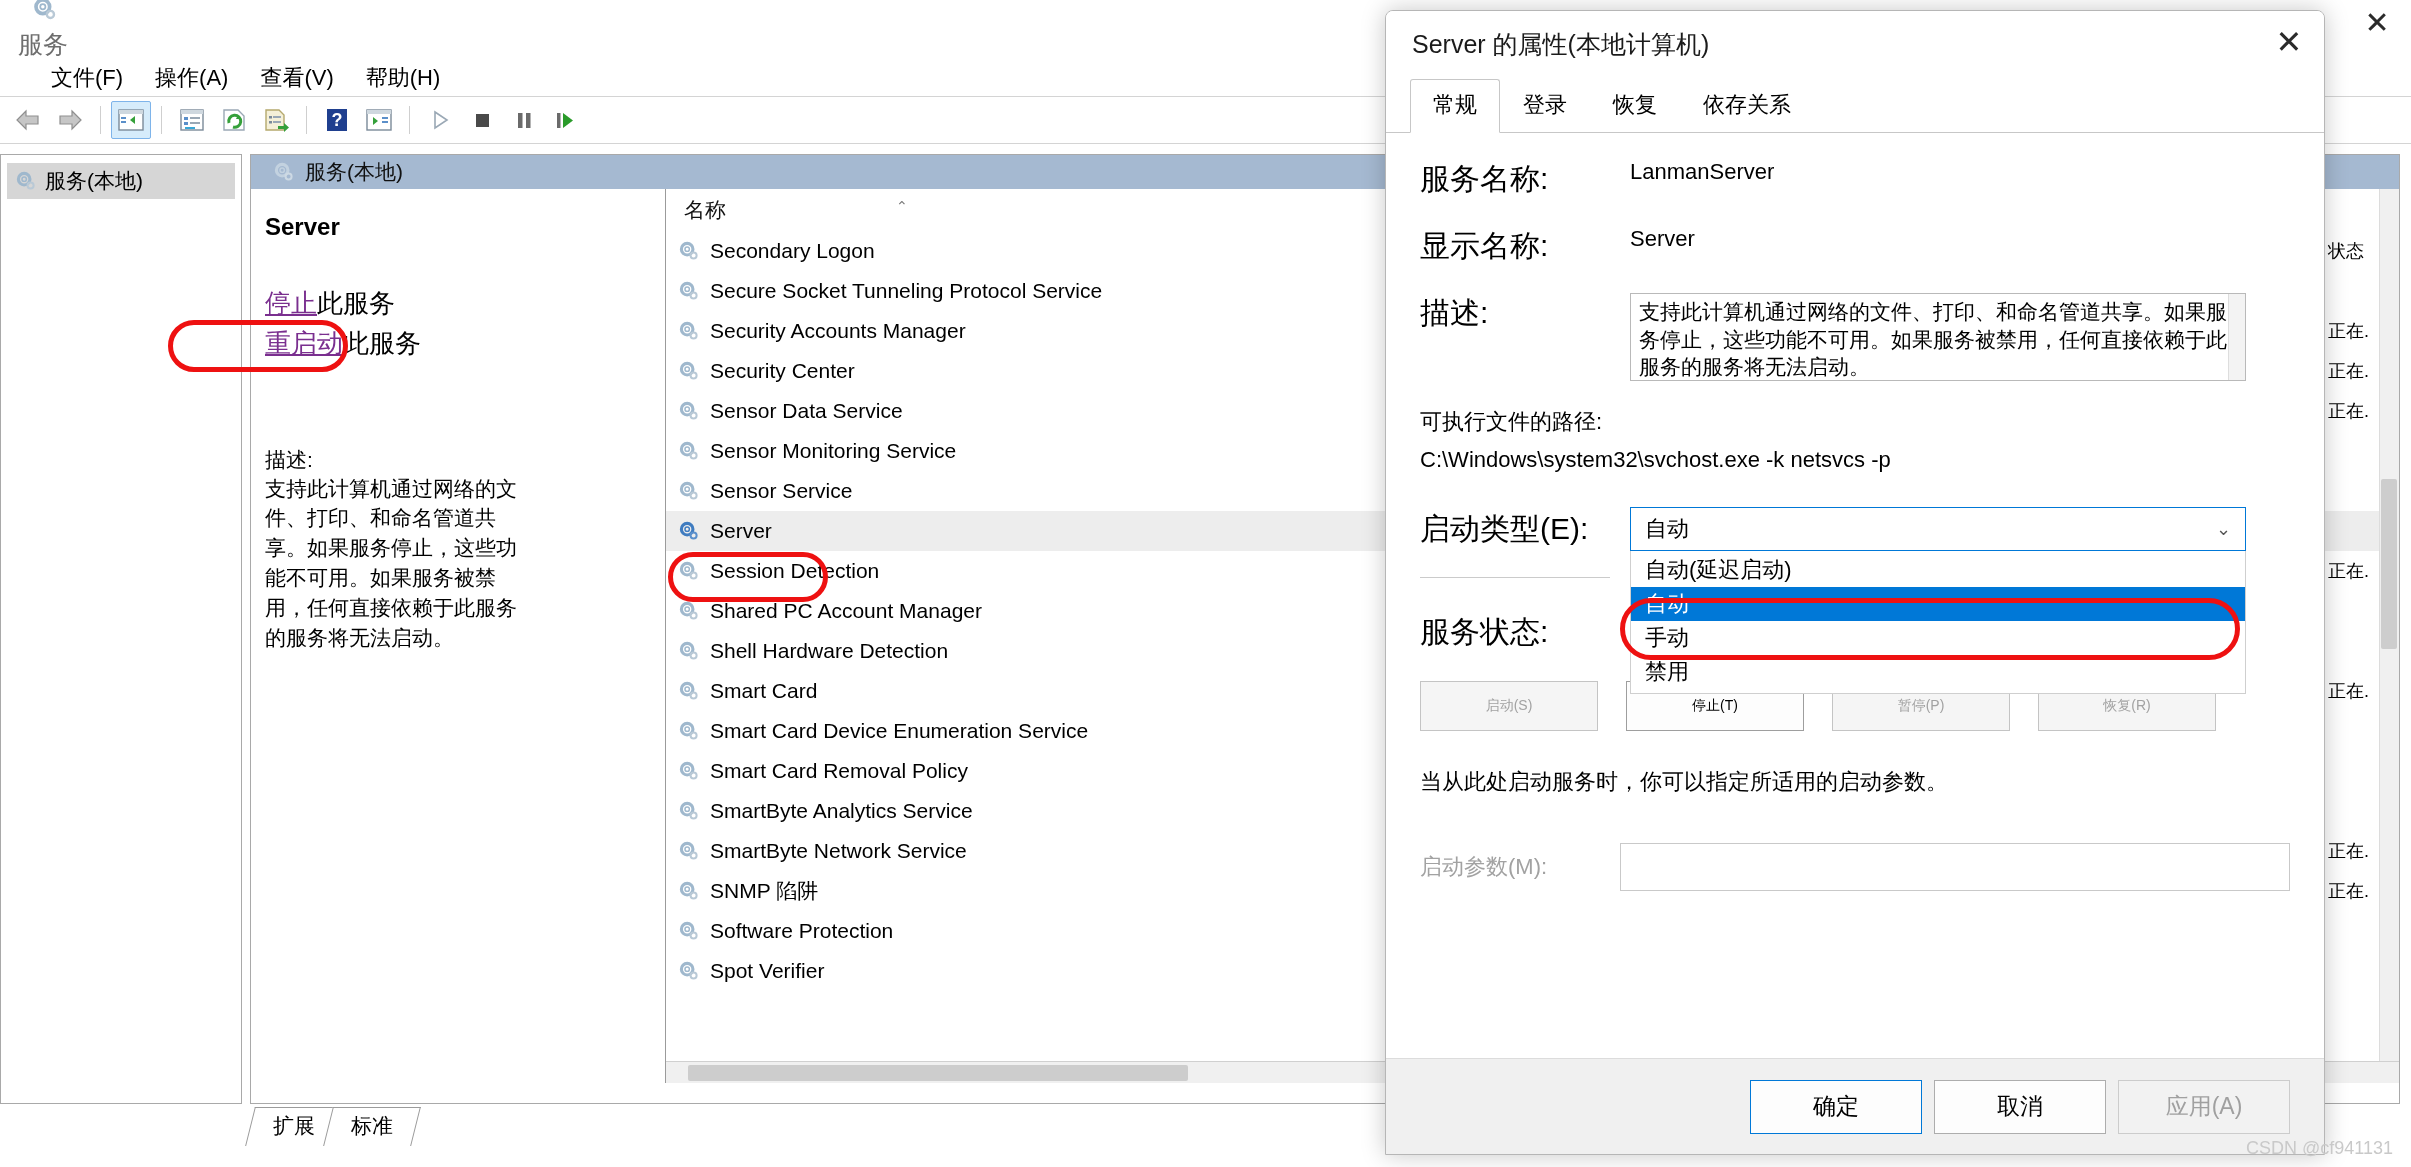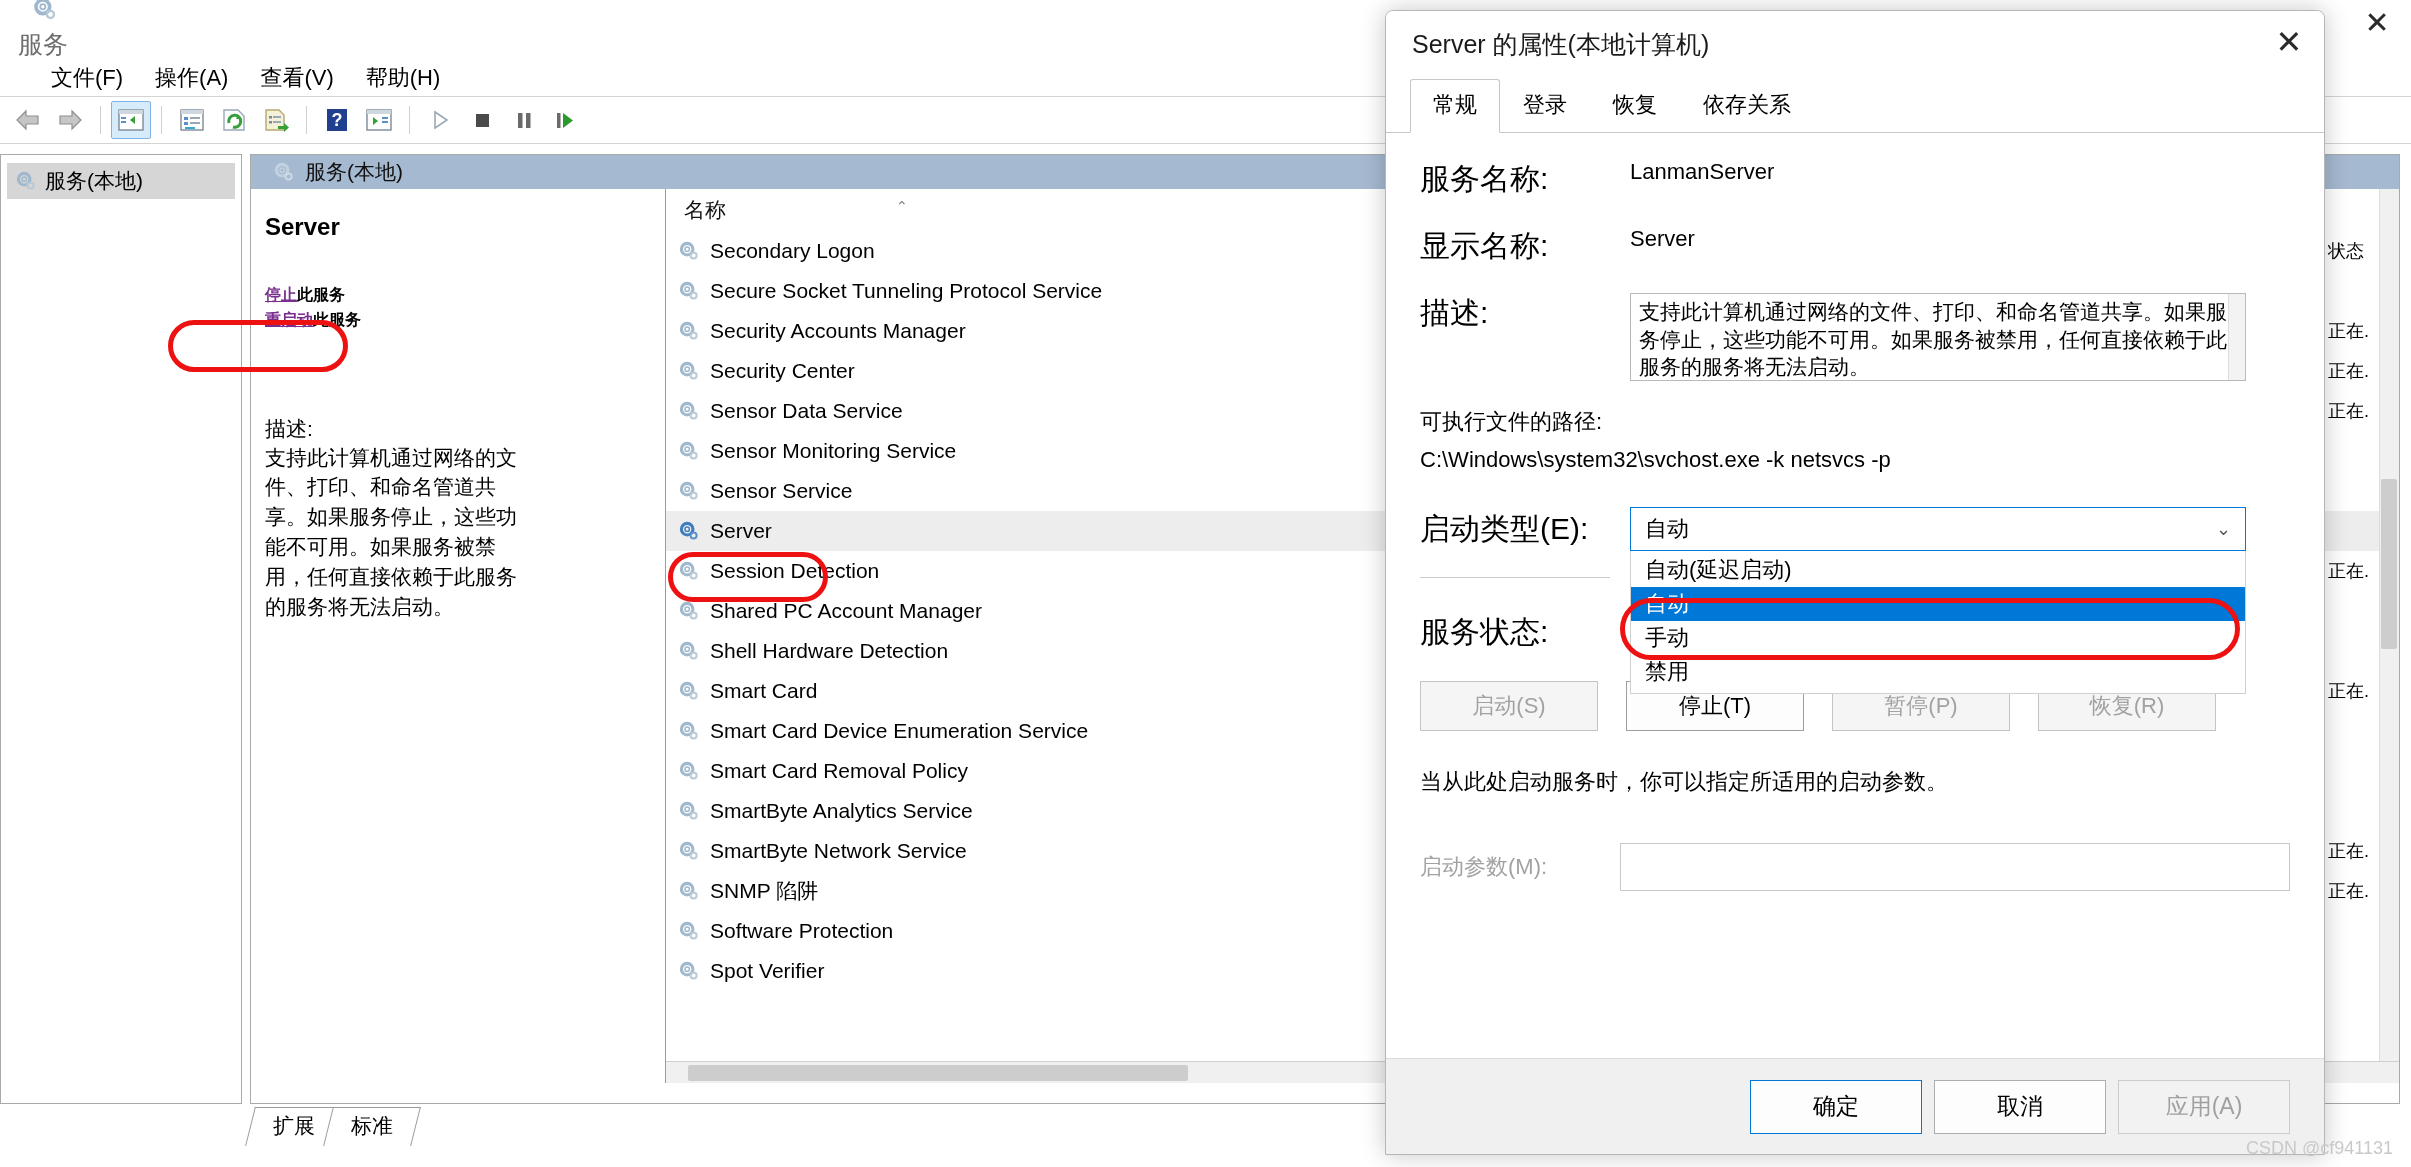--- a/index.html
+++ b/index.html
@@ -71,21 +71,21 @@
     height:34px; background:#a5b9d1; display:flex; align-items:center;
     gap:10px; padding-left:22px; font-size:21px; color:#111;
   }
   .split-row { display:flex; height:894px; }
 
   .detail-col {
     width:415px; padding:24px 18px 0 14px; background:#ffffff;
     border-right:1px solid #9b9b9b; position:relative;
   }
   .detail-title { font-size:24px; font-weight:bold; color:#000; margin-bottom:42px; }
-  .svc-link { font-size:16px; color:#000; line-height:1.55;font-weight:bold; }
+  .svc-link { font-size:26px; color:#000; line-height:1.55; }
   .svc-link a { color:#7a2f8f; text-decoration:underline; }
   .detail-desc-label { font-size:21px; color:#000; margin-top:82px; }
   .detail-desc { font-size:21px; color:#000; line-height:1.42; width:258px; }
 
   .list-col { flex:1; background:#ffffff; position:relative; }
   .list-head {
     height:42px; display:flex; align-items:center;
     font-size:21px; color:#111; position:relative;
   }
   .col-name { width:555px; padding-left:18px; }
@@ -185,21 +185,21 @@
   .dd-item { height:34px; font-size:22px; display:flex; align-items:center; padding-left:14px; color:#000; }
   .dd-item.selected { background:#0078d7; color:#ffffff; }
 
   .hr-sep { height:1px; background:#cbcbcb; width:190px; margin:26px 0 0 0; }
 
   .status-row { margin-top:34px; display:flex; align-items:center; }
 
   .btn-row { display:flex; gap:28px; margin-top:28px; }
   .sbtn {
     width:178px; height:50px; border:1px solid #c4c4c4; background:#f5f5f5;
-    font-size:22px; color:#a2a2a2; display:flex; align-items:center; justify-content:center;
+    font-size:14px; color:#a2a2a2; display:flex; align-items:center; justify-content:center;
   }
   .sbtn.enabled { color:#000; background:#fdfdfd; border-color:#9e9e9e; }
 
   .hint { font-size:22px; margin-top:36px; color:#000; }
   .param-row { display:flex; align-items:center; margin-top:46px; }
   .param-label { width:200px; font-size:22px; color:#a2a2a2; }
   .param-input { flex:1; height:48px; border:1px solid #c9c9c9; background:#fff; }
 
   .dlg-footer {
     position:absolute; left:0; bottom:0; width:100%; height:96px;

